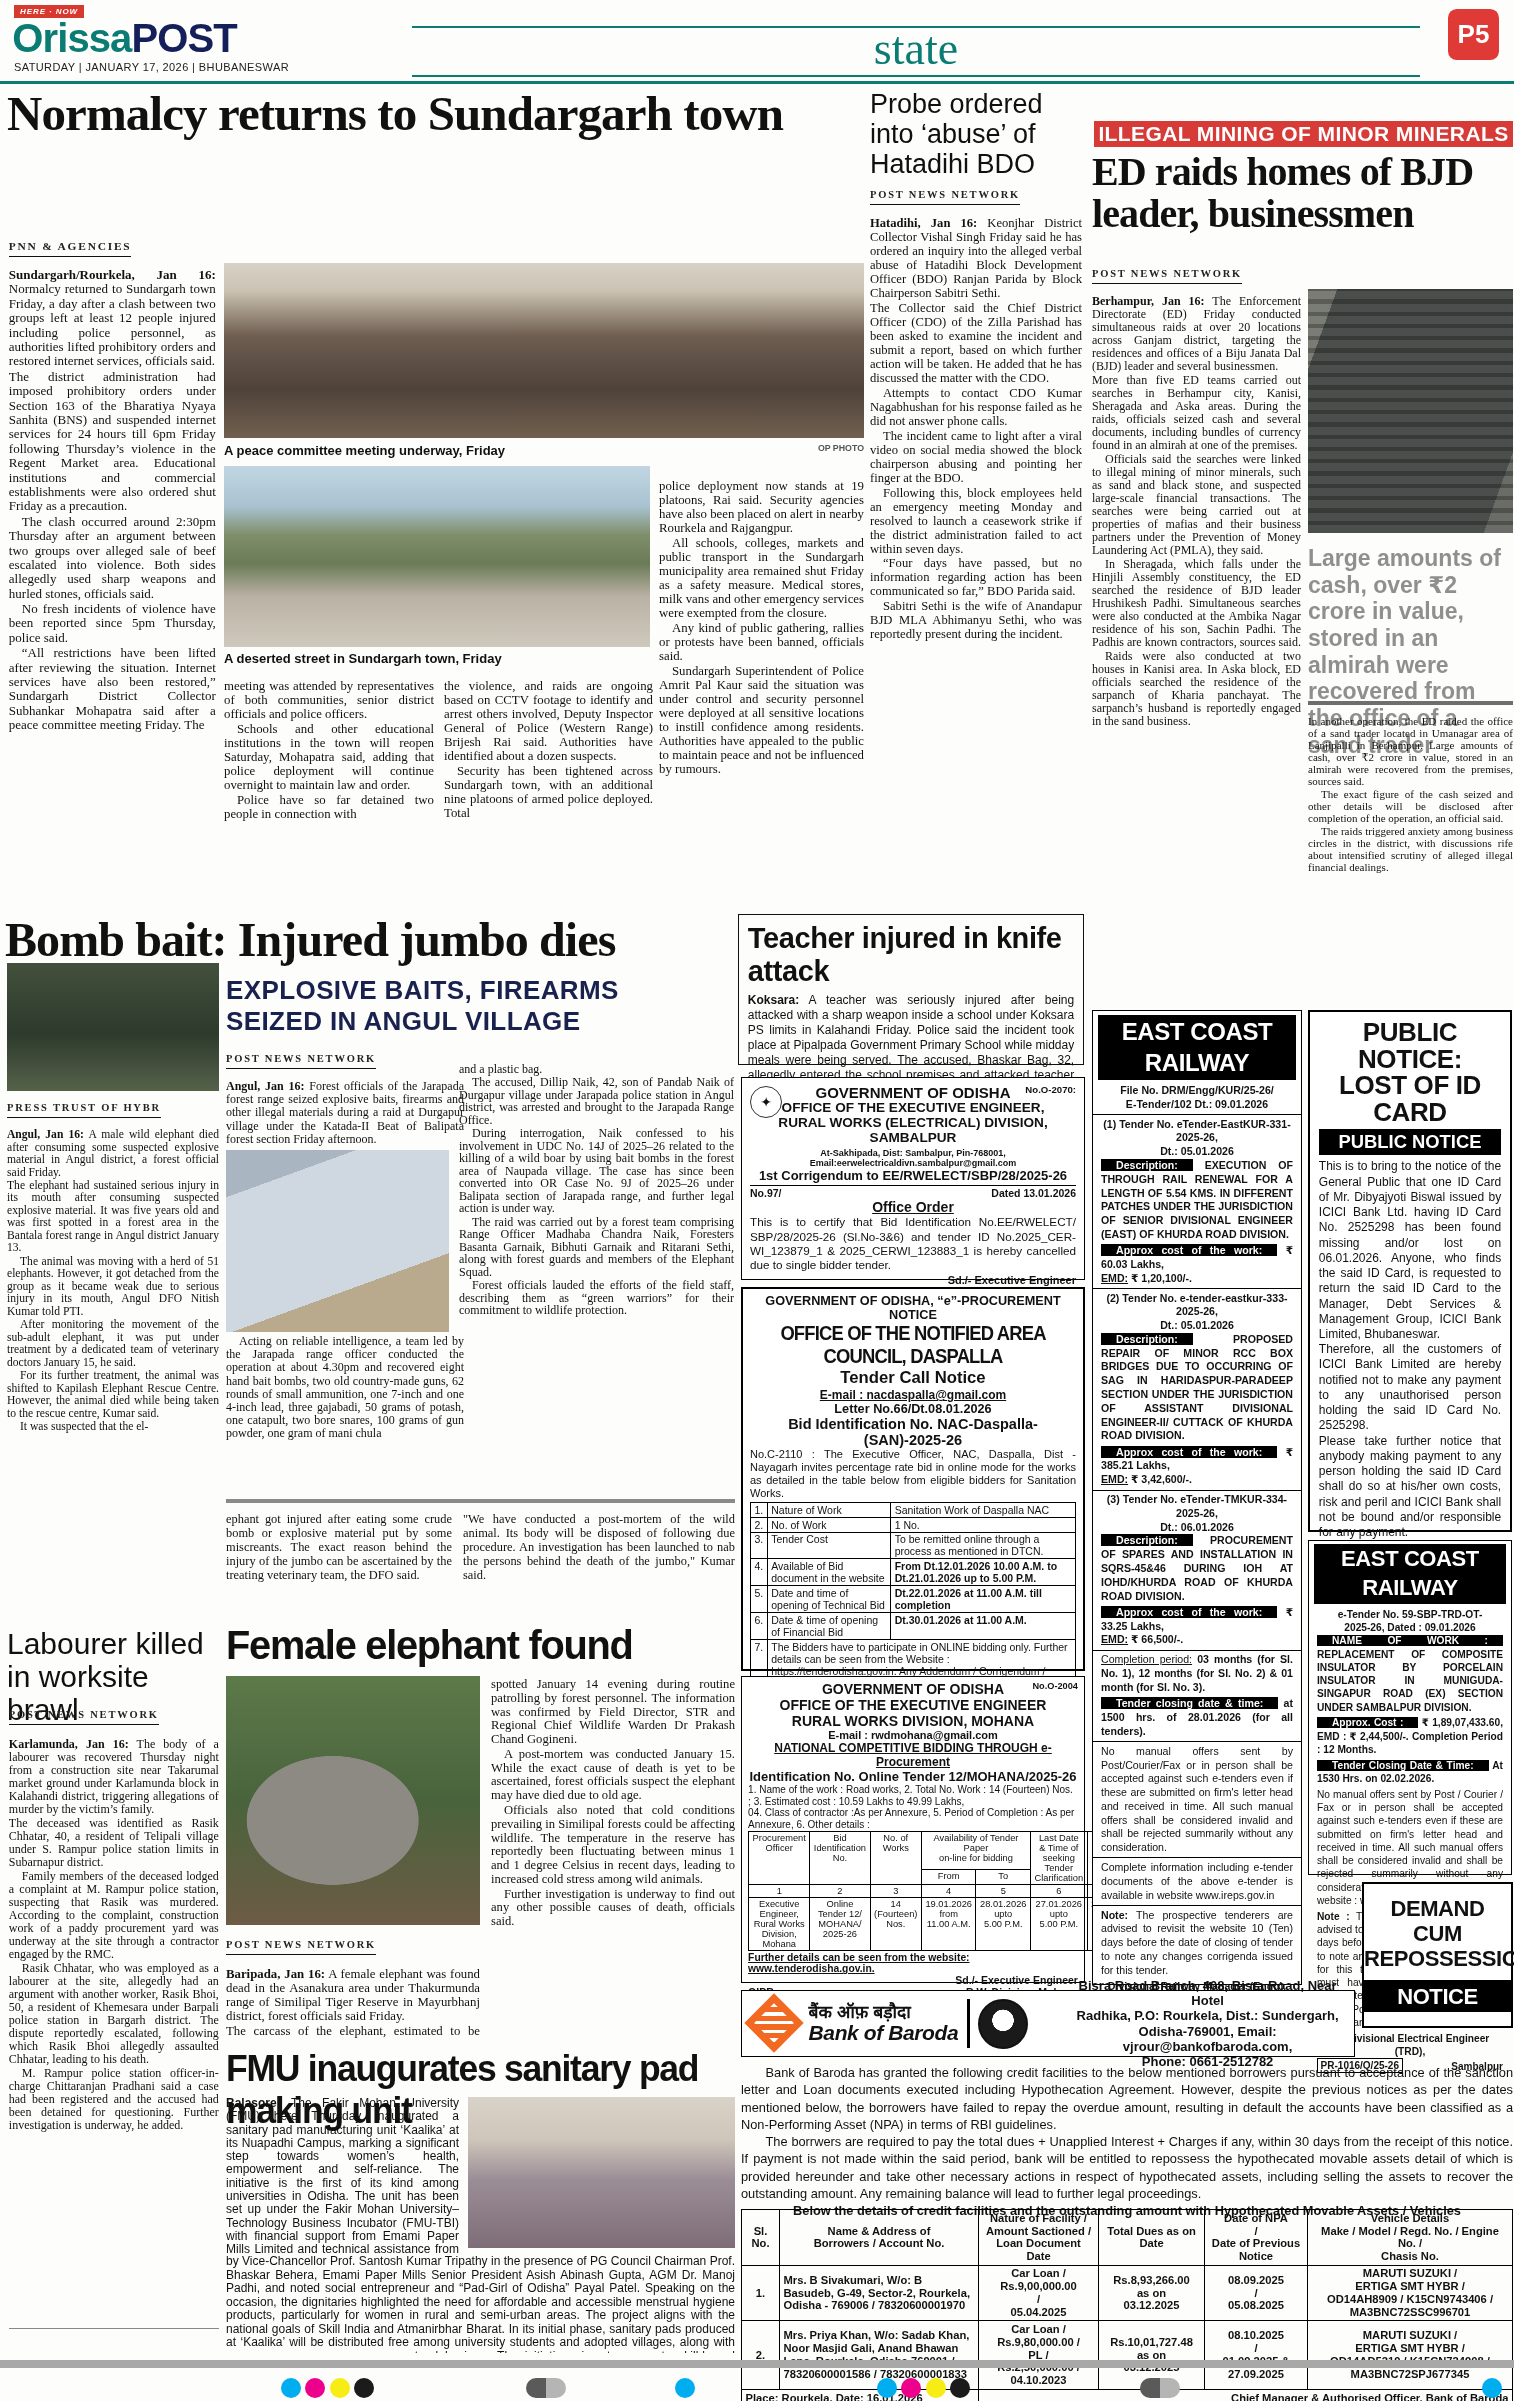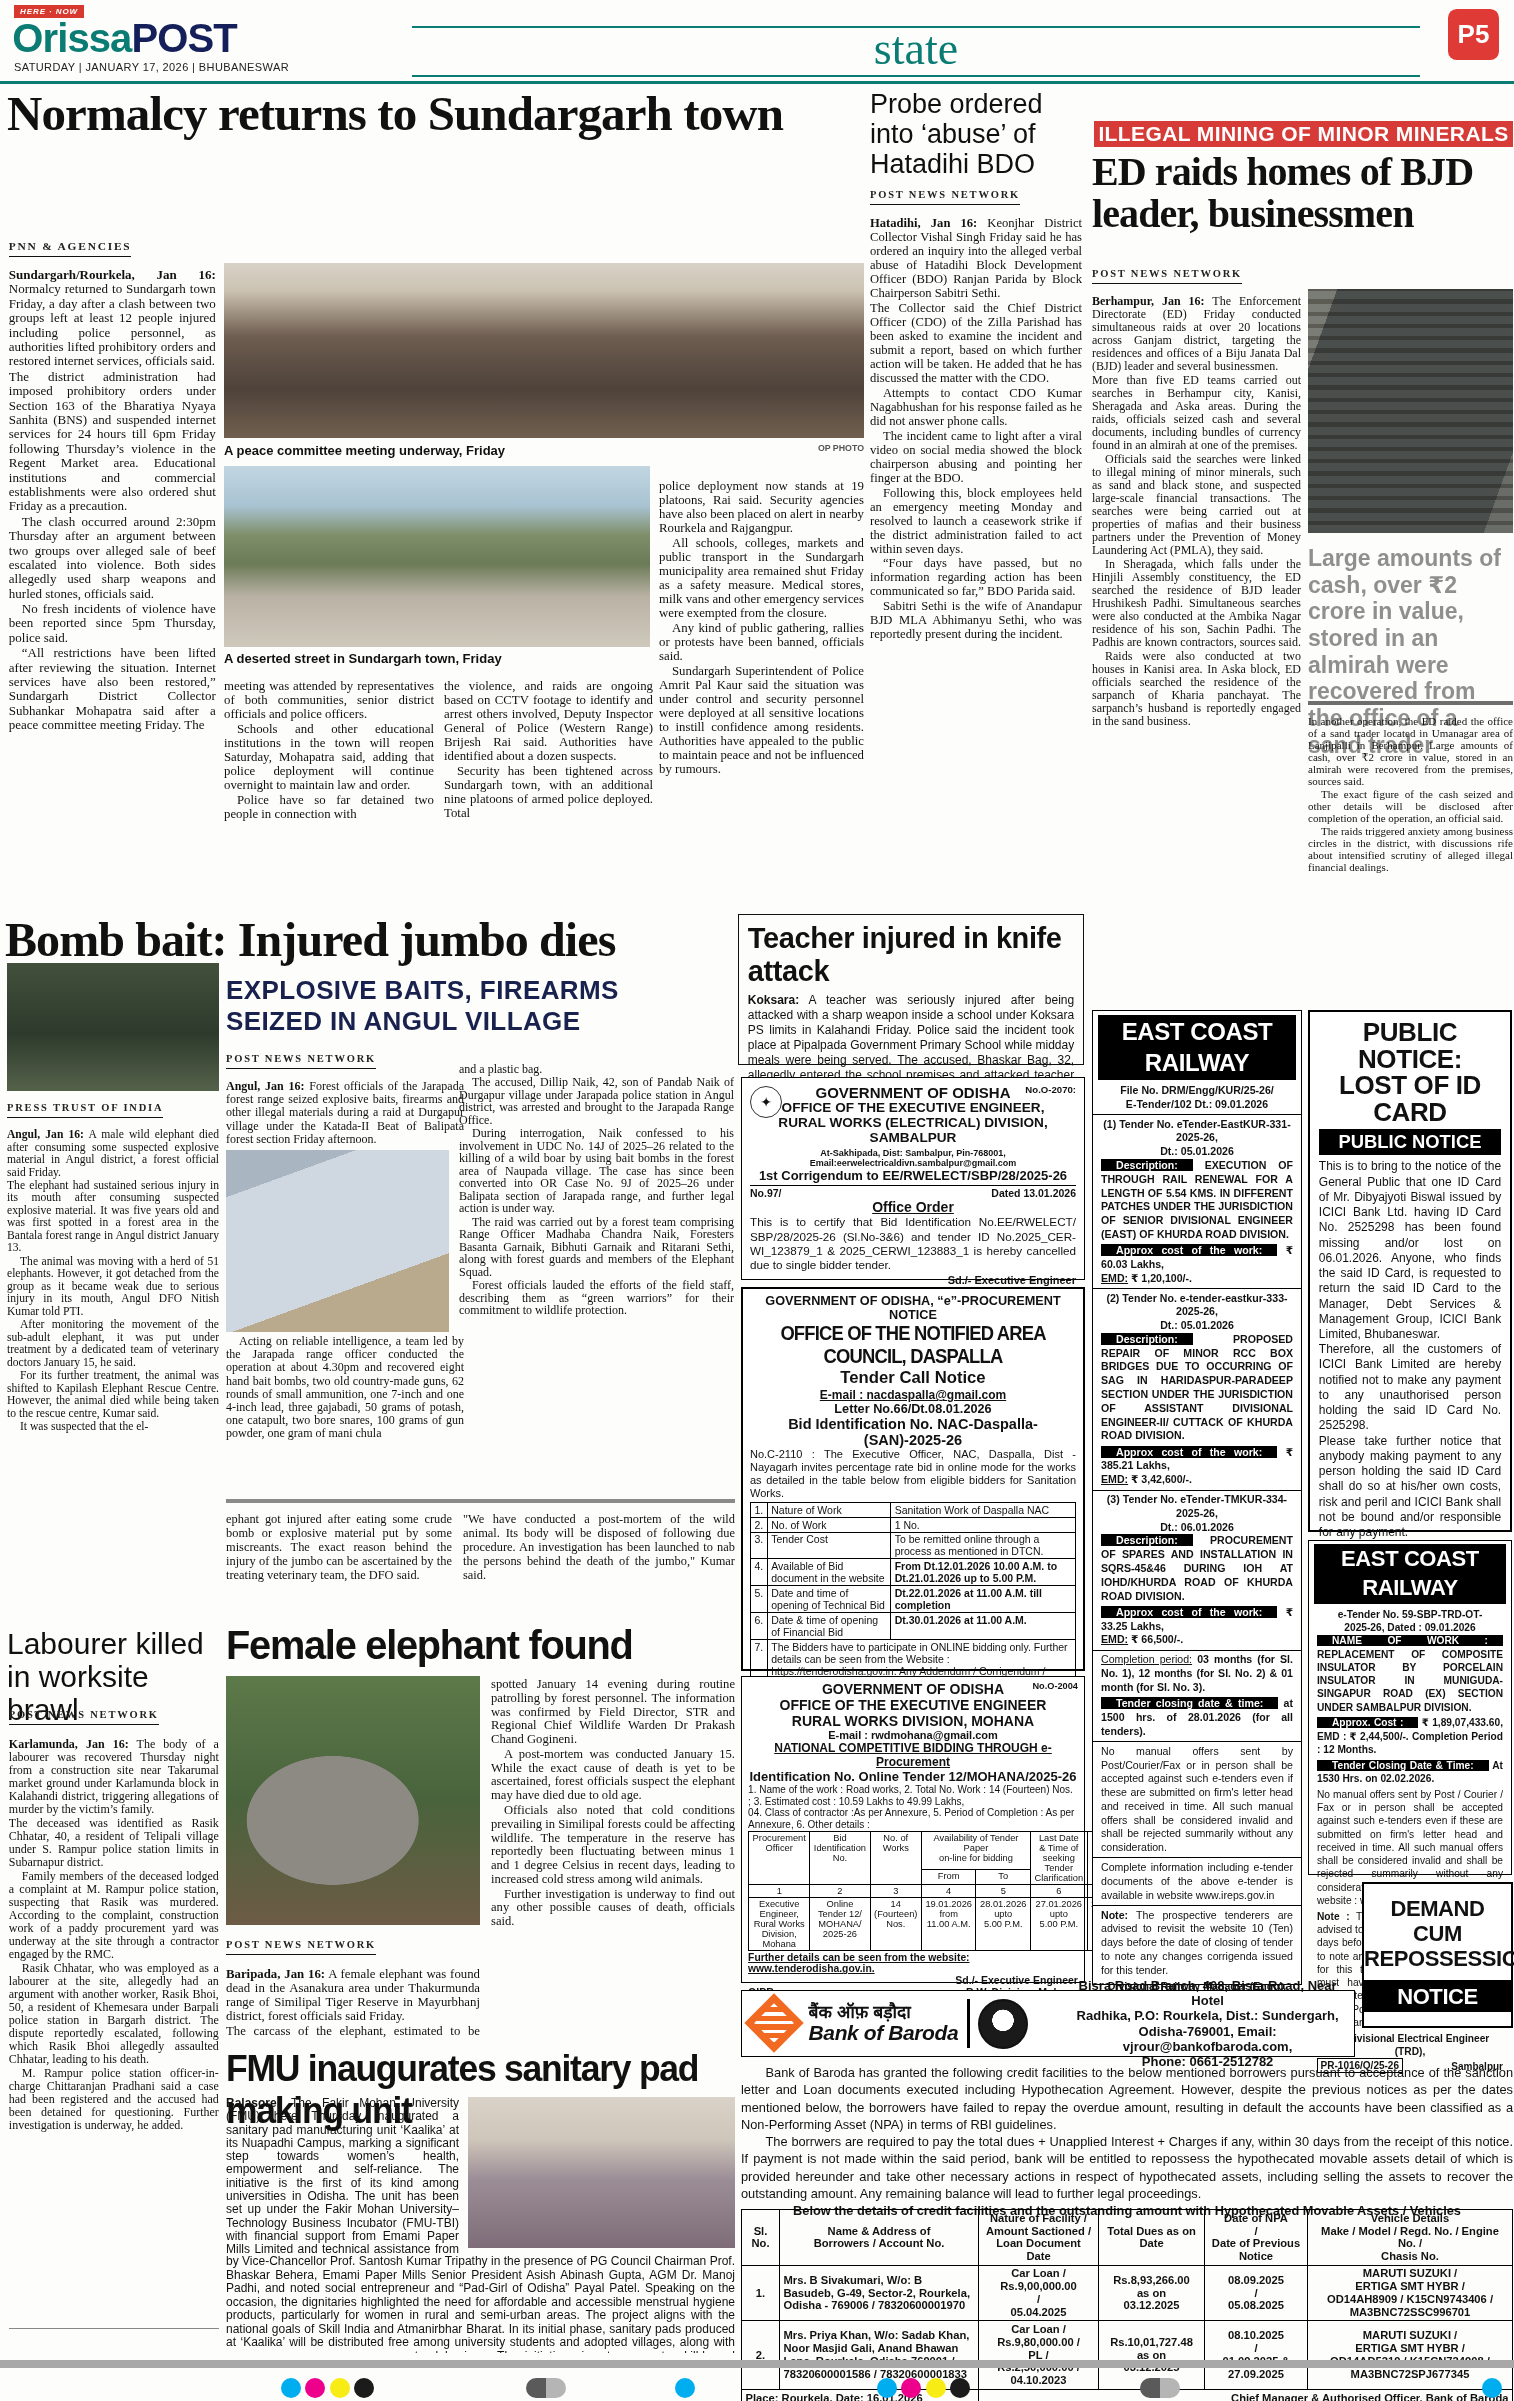--- a/index.html
+++ b/index.html
@@ -155,21 +155,21 @@
     <span><p>More than five ED teams carried out searches in Berhampur city, Kanisi, Sheragada and Aska areas. During the raids, officials seized cash and several documents, including bundles of currency found in an almirah at one of the premises.</p><p>Officials said the searches were linked to illegal mining of minor minerals, such as sand and black stone, and suspected large-scale financial transactions. The searches were being carried out at properties of mafias and their business partners under the Prevention of Money Laundering Act (PMLA), they said.</p><p>In Sheragada, which falls under the Hinjili Assembly constituency, the ED searched the residence of BJD leader Hrushikesh Padhi. Simultaneous searches were also conducted at the Ambika Nagar residence of his son, Sachin Padhi. The Padhis are known contractors, sources said.</p><p>Raids were also conducted at two houses in Kanisi area. In Aska block, ED officials searched the residence of the sarpanch of Kharia panchayat. The sarpanch’s husband is reportedly engaged in the sand business.</p></span>
   </div>
   <div class="abs ph" style="left:1308px;top:289px;width:205px;height:244px;background:linear-gradient(110deg,#8d959c 0 10%,#565e66 10% 90%,#7a828a 90%),repeating-linear-gradient(0deg,rgba(214,205,180,.85) 0 8px,rgba(150,140,118,.85) 8px 12.3px);background-blend-mode:multiply;"></div>
   <div class="abs pq" style="left:1308px;top:545px;width:205px;">Large amounts of cash, over ₹2 crore in value, stored in an almirah were recovered from the office of a sand trader</div>
   <div class="abs pqrule" style="left:1308px;top:701px;width:205px;height:4.4px;"></div>
   <div class="abs col edcolB just hide" style="left:1308px;top:715px;width:205px;height:189px;"><span><p>In another operation, the ED raided the office of a sand trader located in Umanagar area of Lanjipalli in Berhampur. Large amounts of cash, over ₹2 crore in value, stored in an almirah were recovered from the premises, sources said.</p><p>The exact figure of the cash seized and other details will be disclosed after completion of the operation, an official said.</p><p>The raids triggered anxiety among business circles in the district, with discussions rife about intensified scrutiny of alleged illegal financial dealings.</p></span></div>
 
   <div class="abs bombh">Bomb bait: Injured jumbo dies</div>
   <div class="abs bombsub">EXPLOSIVE BAITS, FIREARMS SEIZED IN ANGUL VILLAGE</div>
   <div class="abs ph" style="left:7px;top:963px;width:212px;height:128px;background:linear-gradient(180deg,#42503c,#2e3a2c 55%,#55624a);"></div>
-  <div class="abs" style="left:7px;top:1099px;"><span class="byline" style="font-size:10.5px">PRESS TRUST OF INDIA</span></div>
+  <div class="abs" style="left:7px;top:1099px;"><span class="byline" style="font-size:10.5px">PRESS TRUST OF HYBR</span></div>
   <div class="abs col bombA just hide" style="left:7px;top:1129px;width:212px;height:484px;">
     <p class="lead"><b class="dl">Angul, Jan 16:</b><span> A male wild elephant died after consuming some suspected explosive material in Angul district, a forest official said Friday.</span></p>
     <span><p>The elephant had sustained serious injury in its mouth after consuming suspected explosive material. It was five years old and was first spotted in a forest area in the Bantala forest range in Angul district January 13.</p><p>The animal was moving with a herd of 51 elephants. However, it got detached from the group as it became weak due to serious injury in its mouth, Angul DFO Nitish Kumar told PTI.</p><p>After monitoring the movement of the sub-adult elephant, it was put under treatment by a dedicated team of veterinary doctors January 15, he said.</p><p>For its further treatment, the animal was shifted to Kapilash Elephant Rescue Centre. However, the animal died while being taken to the rescue centre, Kumar said.</p><p>It was suspected that the el-</p></span>
   </div>
   <div class="abs" style="left:226px;top:1050px;"><span class="byline" style="font-size:10.5px">POST NEWS NETWORK</span></div>
   <div class="abs col bombB just hide" style="left:226px;top:1080px;width:238px;height:416px;">
     <p class="lead"><b class="dl">Angul, Jan 16:</b><span> Forest officials of the Jarapada forest range seized explosive baits, firearms and other illegal materials during a raid at Durgapur village under the Katada-II Beat of Balipata forest section Friday afternoon.</span></p>
     <div class="ph" style="width:223px;height:182px;margin:3.5px 0;background:linear-gradient(160deg,#a9b6c2 0 18%,#cfd8e0 18% 70%,#b9a98d 70%),repeating-linear-gradient(25deg,rgba(90,60,35,.55) 0 4.4px,transparent 4.4px 33px);"></div>
     <p>Acting on reliable intelligence, a team led by the Jarapada range officer conducted the operation at about 4.30pm and recovered eight hand bait bombs, two old country-made guns, 62 rounds of small ammunition, one 7-inch and one 4-inch lead, three gajabadi, 50 grams of potash, one catapult, two bore snares, 100 grams of gun powder, one gram of mani chula</p>
   </div>

